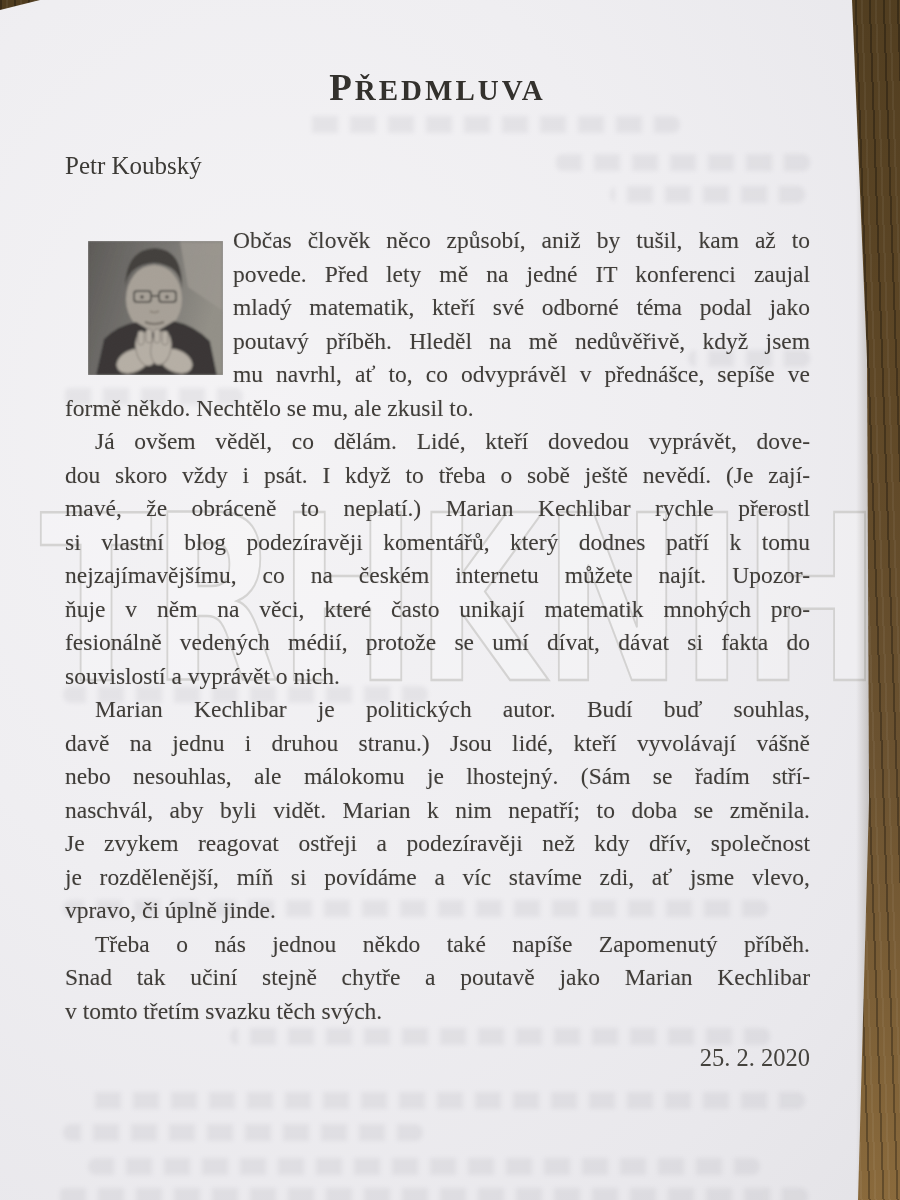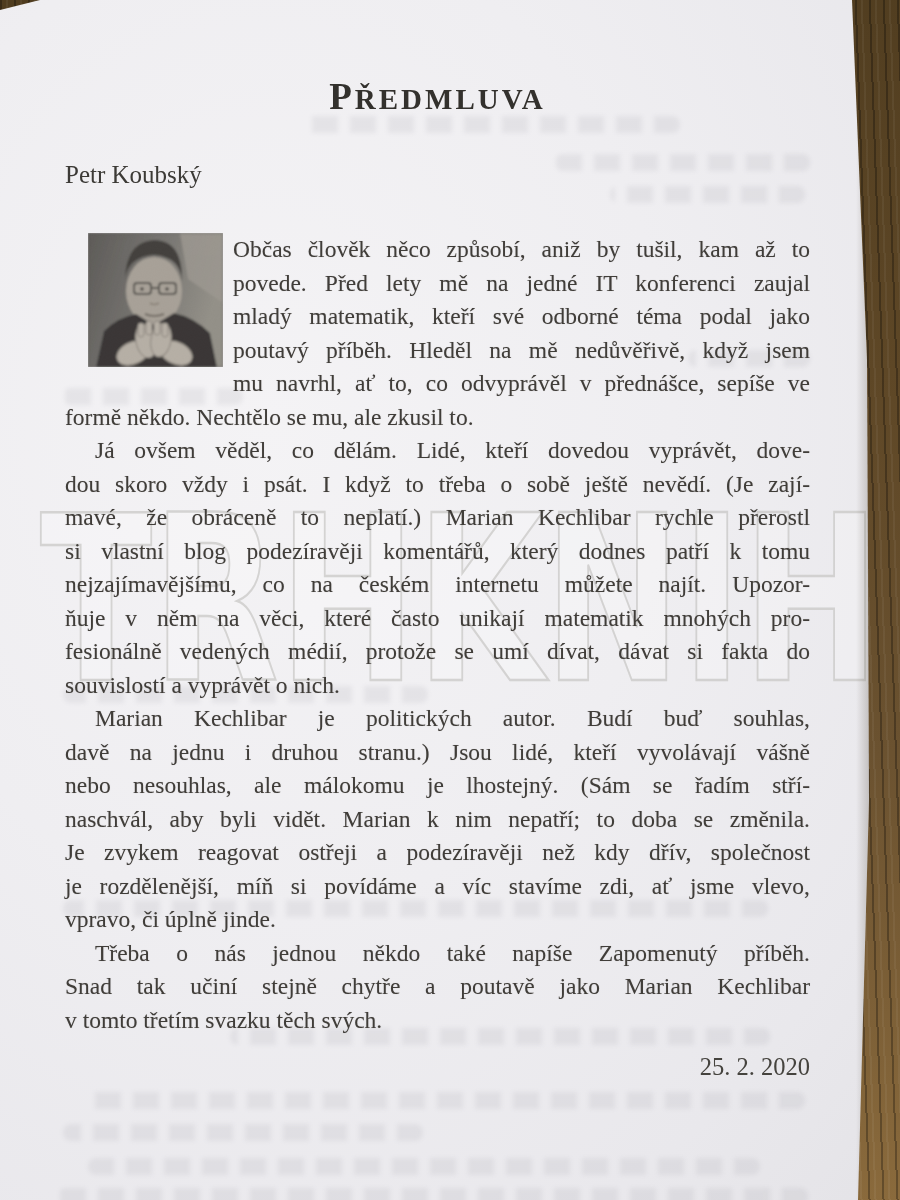--- a/index.html
+++ b/index.html
@@ -17,30 +17,30 @@
     clip-path:polygon(0 10px,40px 0,852px 0,867px 360px,869px 800px,858px 1200px,0 1200px);
   }
   .edge-shade{
     position:absolute;top:0;right:30px;width:14px;height:1200px;
     background:linear-gradient(90deg, rgba(0,0,0,0) 0%, rgba(70,60,45,.25) 100%);
     pointer-events:none;
   }
   
   .watermark{position:absolute;left:36px;top:502px;width:848px;height:200px;opacity:.6;}
   
-  .content{position:absolute;left:65px;top:16px;width:745px;color:#403d39;}
+  .content{position:absolute;left:65px;top:7px;width:745px;color:#403d39;}
   .title{margin:62px 0 0;text-align:center;font-weight:600;color:#33312d;letter-spacing:3px;line-height:1;}
   .title .cap{font-size:37px;}
   .title .rest{font-size:29px;}
   .author{margin:46px 0 0;font-size:25px;color:#3c3a36;}
   article{margin:44px 0 0;font-size:23.5px;line-height:33.5px;text-shadow:0 0 1px rgba(64,62,58,.25);}
   .tline{text-align:justify;text-align-last:justify;white-space:normal;}
   .endleft .tline:last-child{text-align-last:left;}
   .indent .tline:first-child{text-indent:30px;}
-  .p1row{display:flex;align-items:flex-start;}
+  .p1row{display:flex;align-items:center;}
   .photo-col{flex:0 0 135px;margin:0 10px 0 23px;}
   .photo-col svg{display:block;}
   .p1col{flex:1;min-width:0;}
   .dateline{margin:16px 0 0;text-align:right;font-size:24.5px;color:#45433e;}
   
   .bleed{
     position:absolute;height:17px;border-radius:8px;
     background:repeating-linear-gradient(90deg,#8d8c96 0 26px, rgba(0,0,0,0) 26px 38px);
     opacity:.12;filter:blur(2.2px);transform:scaleX(-1);
     pointer-events:none;

